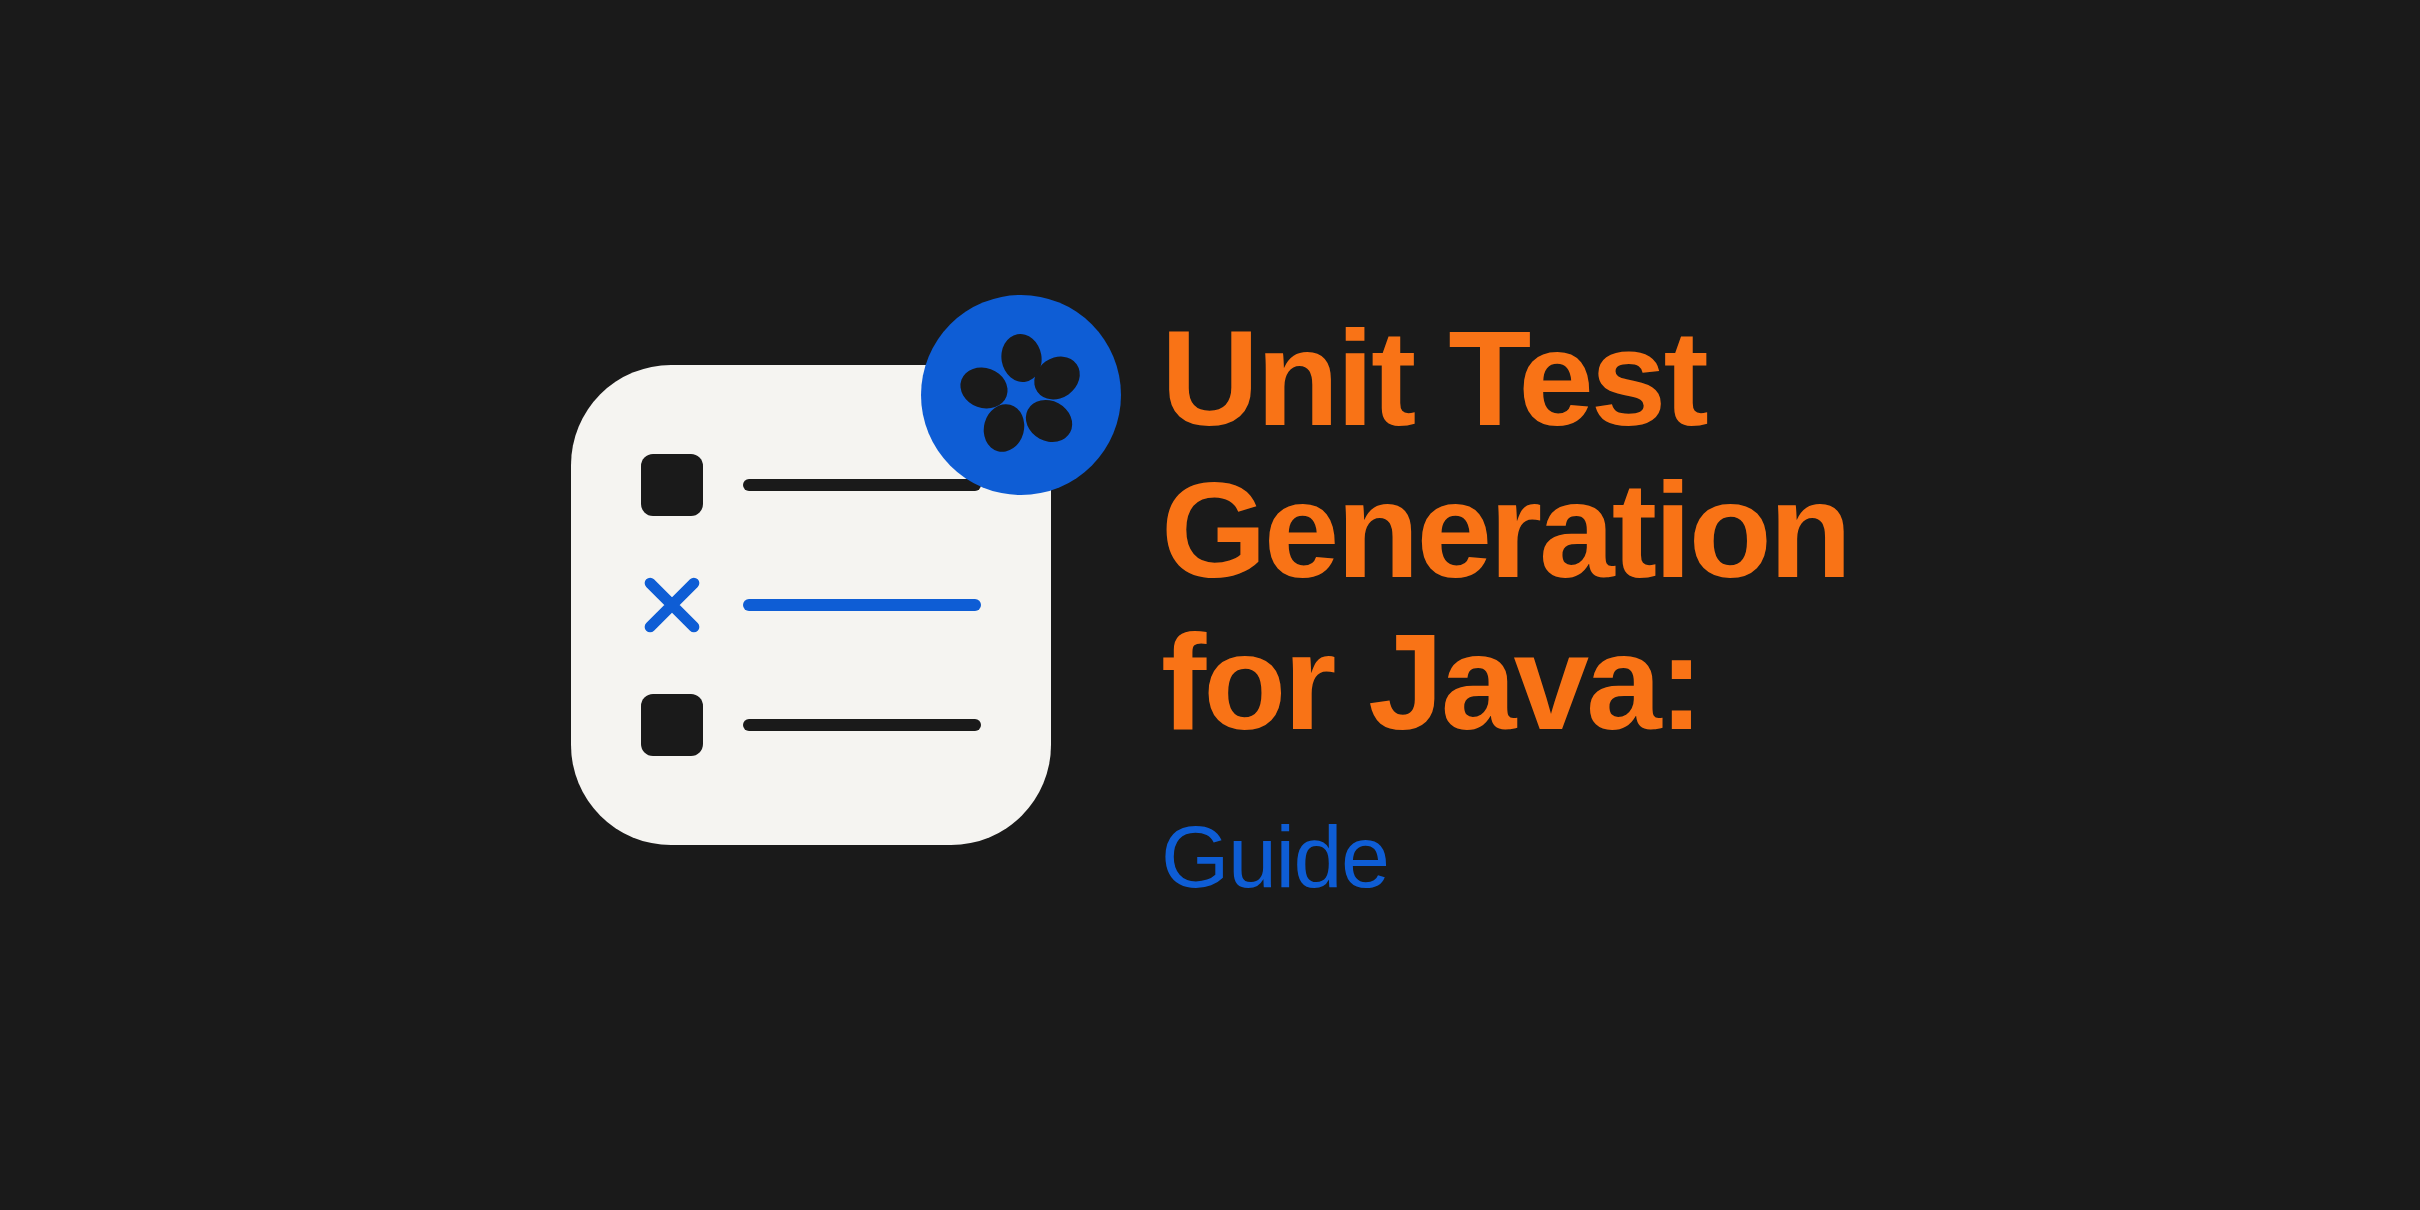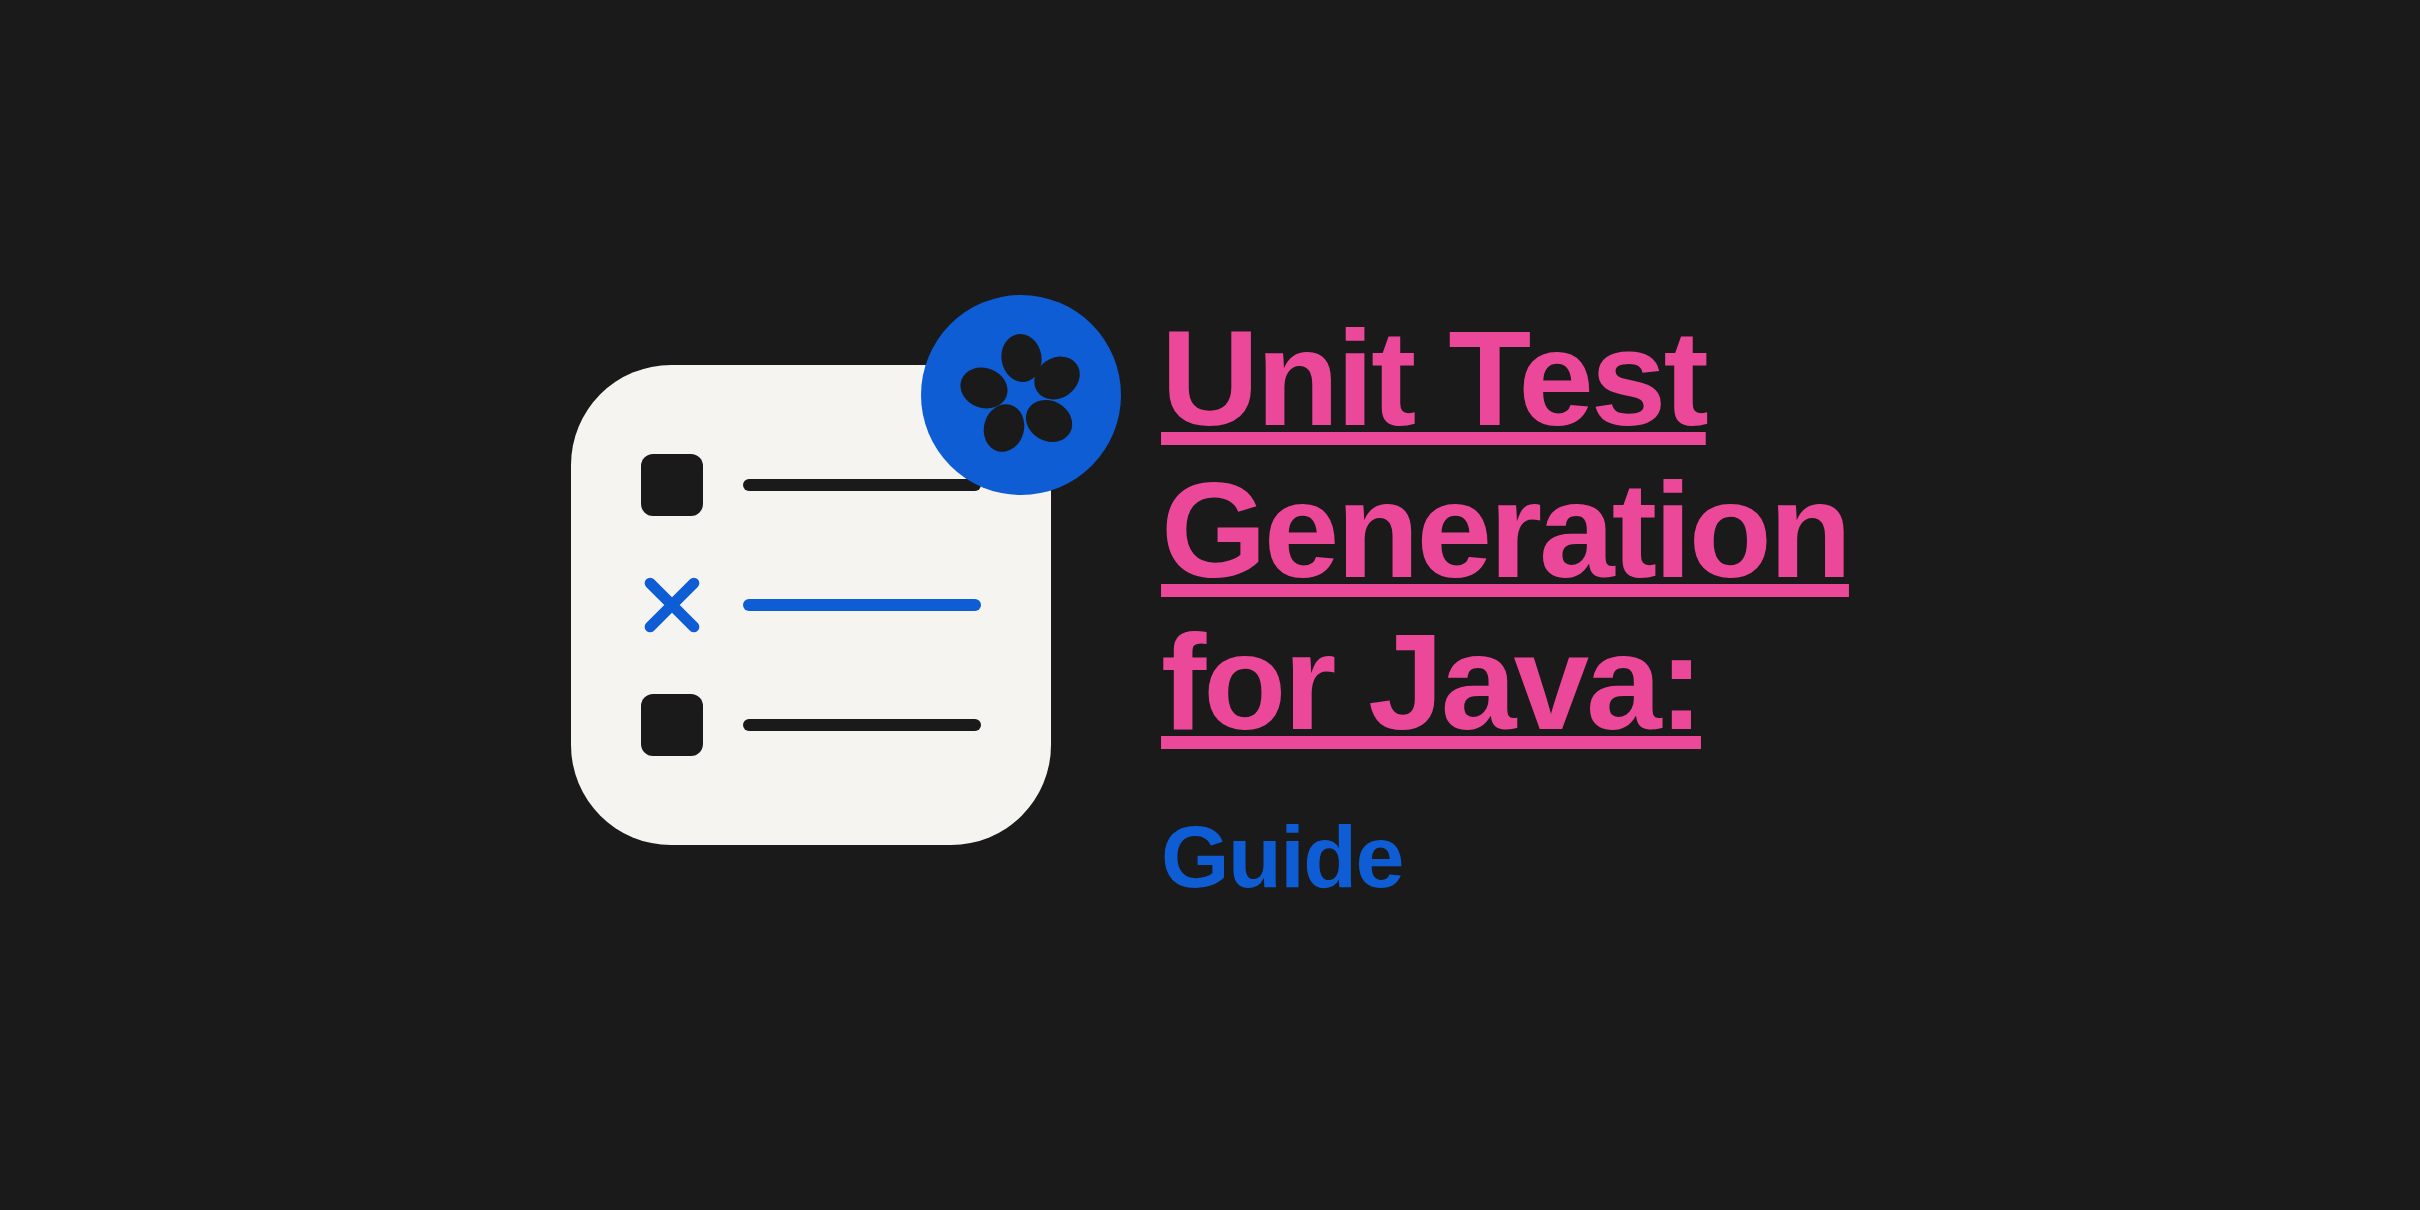--- a/index.html
+++ b/index.html
@@ -104,32 +104,31 @@
       width: 145px;
       height: 145px;
     }
     
     .text-content {
       display: flex;
       flex-direction: column;
     }
     
     .heading {
-      color: #ec4899;
+      color: #f97316;
       font-size: 136px;
       font-weight: 600;
       line-height: 1.12;
       letter-spacing: -3px;
-      text-decoration: underline;
     }
     
     .subheading {
       color: #0e5dd5;
       font-size: 88px;
-      font-weight: 700;
+      font-weight: 400;
       margin-top: 48px;
       letter-spacing: -1.5px;
     }
   </style>
 </head>
 <body>
 
 <div class="content-wrapper">
 
   <div class="icon-container">

